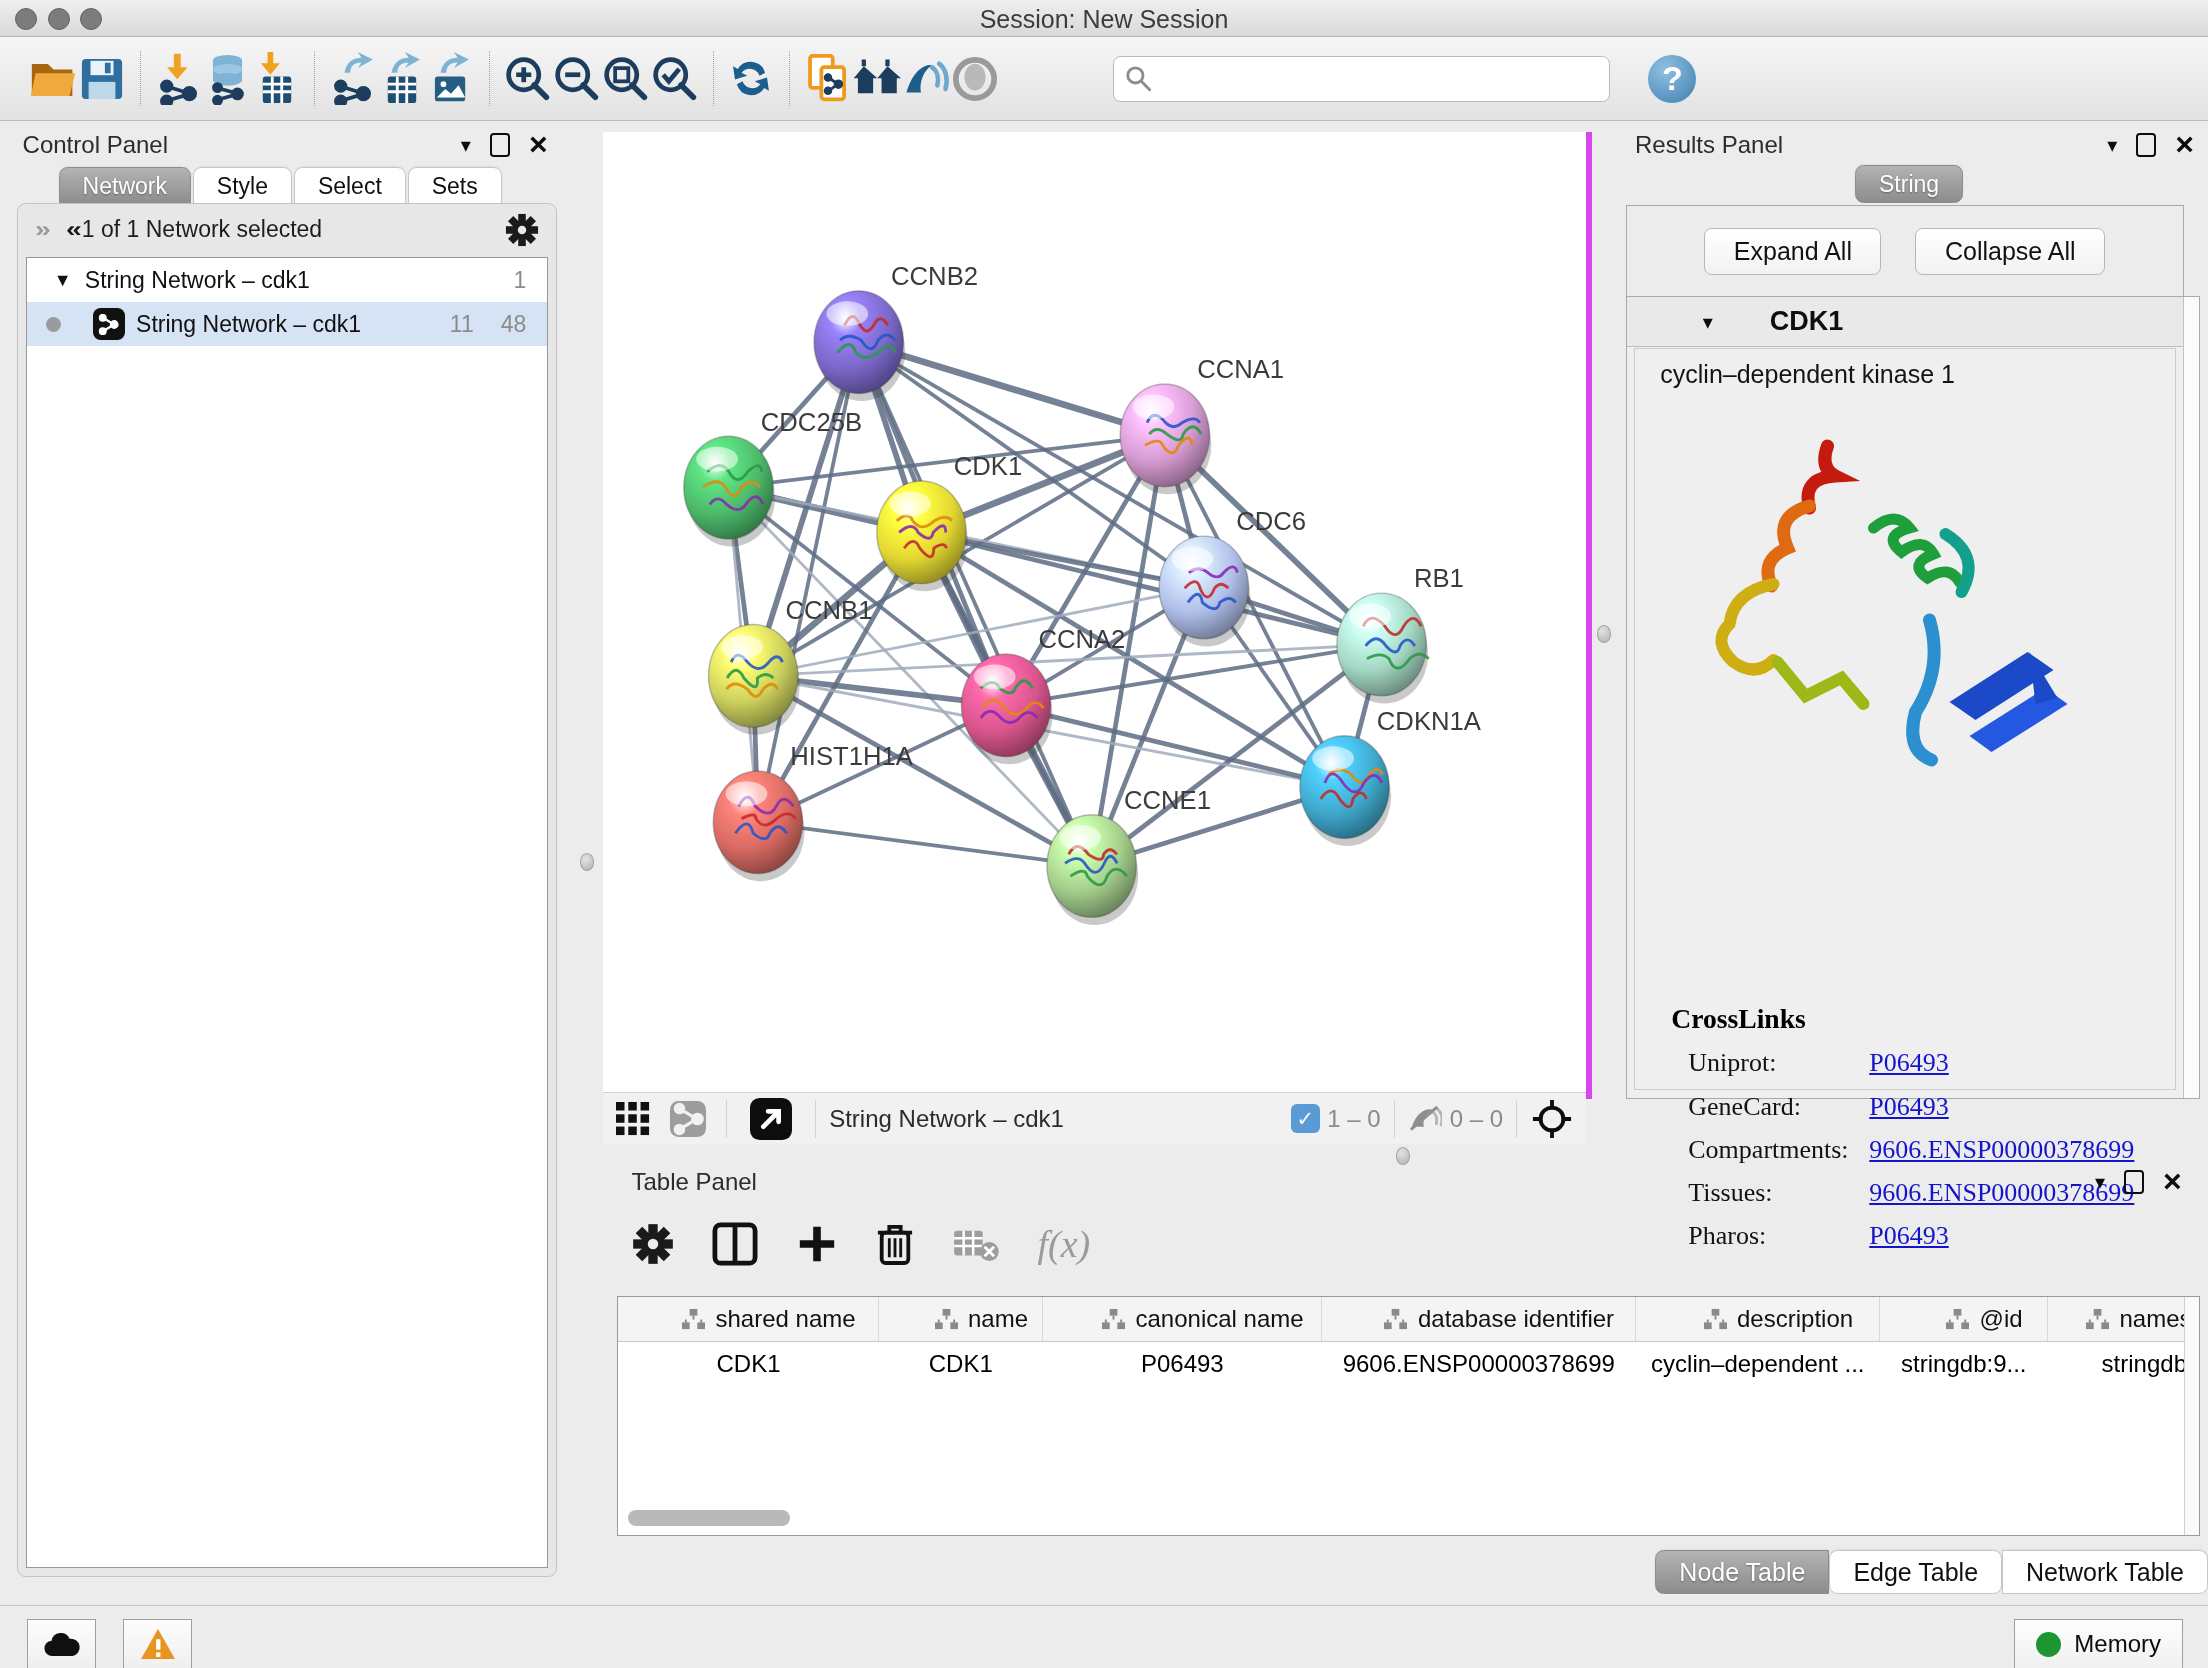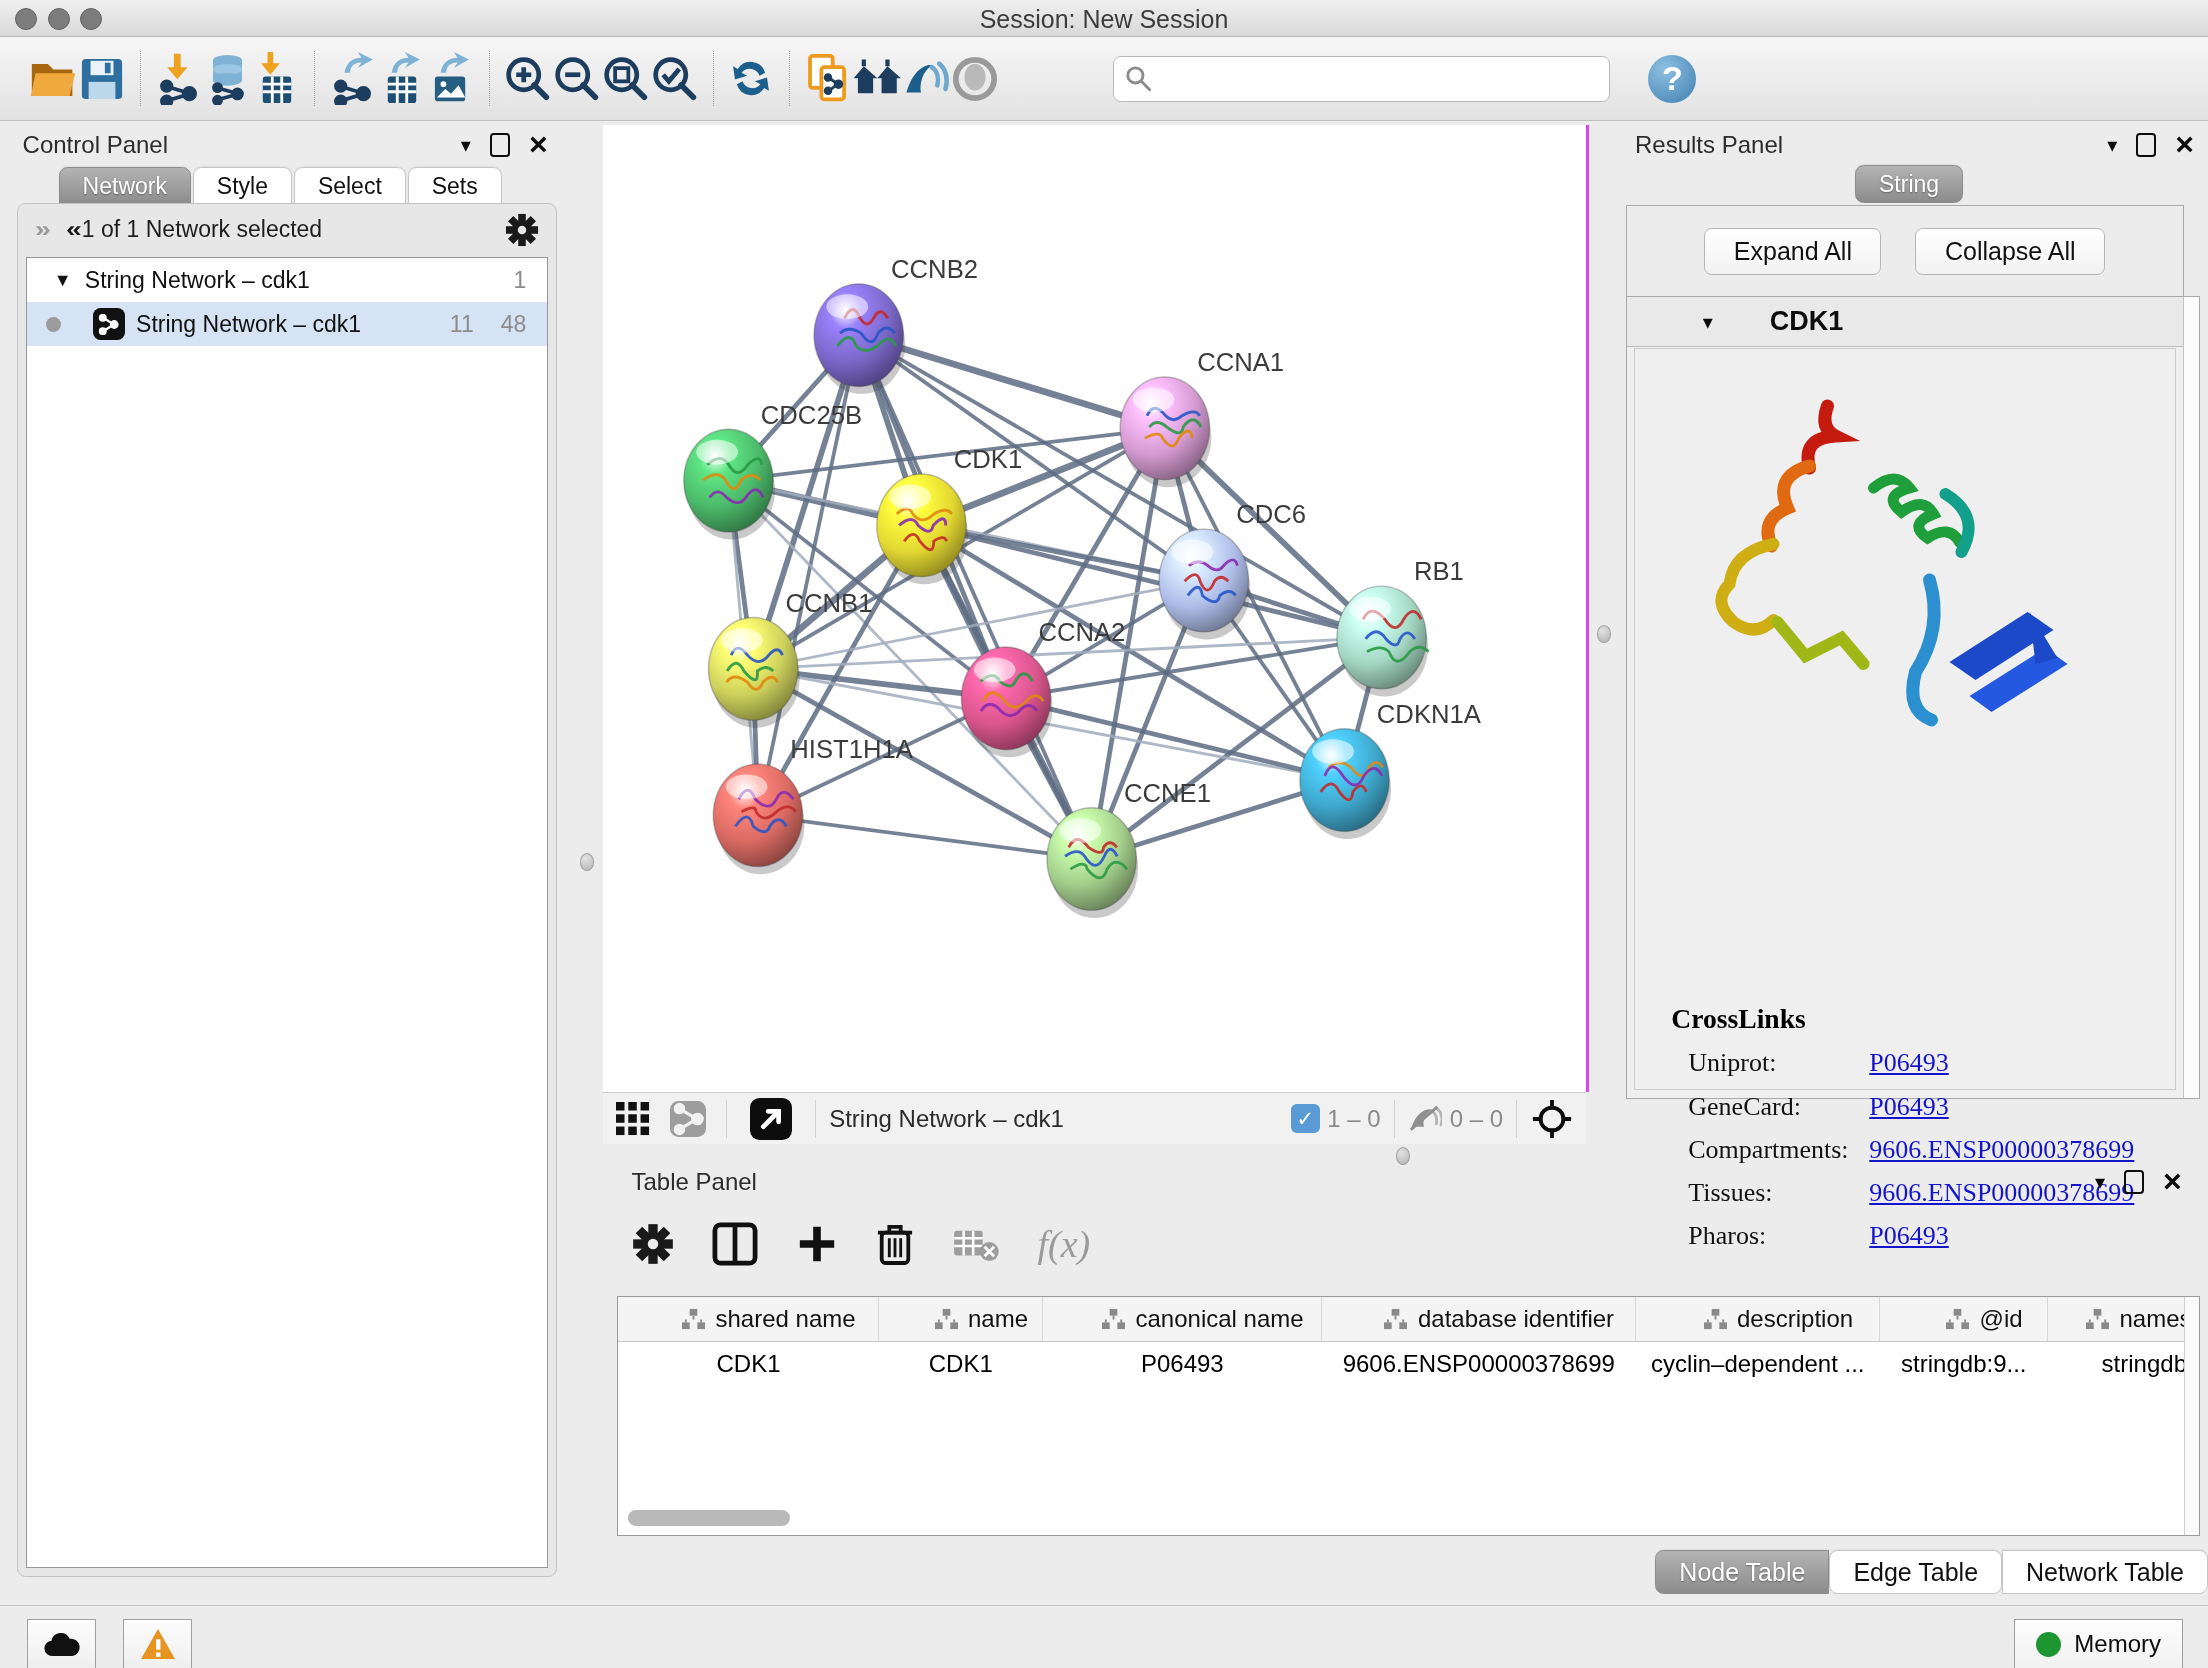--- a/index.html
+++ b/index.html
@@ -49,22 +49,22 @@
     border:1px solid #979797;}
   .tree-row{height:44px;display:flex;align-items:center;font-size:23px;color:#111;position:relative;}
   .tree-row .count{color:#8b8b8b;}
   #tree-child{background:#d6e3f4;}
   .share-badge{width:32px;height:32px;border-radius:7.6px;background:#111;display:flex;
     align-items:center;justify-content:center;margin-right:11.4px;}
   
   .split-dot{position:absolute;width:12.4px;height:16px;border-radius:50%;
     background:radial-gradient(circle at 35% 30%,#e3e3e3,#b2b2b2);border:1px solid #a0a0a0;}
   
-  #canvas{position:absolute;left:603px;top:125px;width:983px;height:967px;background:#fff;
-    border-right:3px solid #d946ef;}
+  #canvas{position:absolute;left:603px;top:132px;width:983px;height:967px;background:#fff;
+    border-right:6px solid #d946ef;}
   #canvas-status{position:absolute;left:603px;top:1092px;width:983px;height:51px;
     background:#f1f1f1;border-top:1px solid #cfcfcf;display:flex;align-items:center;font-size:24px;color:#8a8a8a;}
   #canvas-status .lbl{color:#2b2b2b;}
   .cs-sep{width:0;height:38px;border-left:1px solid #d2d2d2;margin:0 13.3px;}
   .checkbox{width:28.5px;height:28.5px;border-radius:5.7px;background:#5b9bd5;color:#fff;
     display:inline-flex;align-items:center;justify-content:center;font-size:21px;margin-right:7.6px;}
   
   #results-panel{position:absolute;left:1620px;top:125px;width:589px;height:1021px;}
   #rp-tab{position:absolute;left:235px;top:40px;}
   #rp-box1{position:absolute;left:5.7px;top:80px;width:556px;height:91px;background:#ececec;
@@ -626,20 +626,21 @@
     <div id="rp-box1">
       <button class="rp-btn">Expand All</button>
       <button class="rp-btn">Collapse All</button>
     </div>
     <div id="rp-box2">
       <div id="gene-header">
         <span class="tri" style="margin-left:76px">▾</span>
         <span id="gene-name">CDK1</span>
       </div>
       <div id="gene-content">
+        <div id="gene-desc">cyclin–dependent kinase 1</div>
         <svg width="409" height="380" viewBox="0 0 400 380" style="margin:17px 0 0 38px">
           <g fill="none" stroke-linecap="round">
             <path d="M150 40q-8 22 8 30-34 2-26 32" stroke="#c41b0e" stroke-width="13"></path>
             <path d="M132 100q-36 10-22 42-28 12-16 38" stroke="#df6a12" stroke-width="13"></path>
             <path d="M96 178q-40 8-44 40-18 18 4 38 22 16 40-2" stroke="#cfae13" stroke-width="12"></path>
             <path d="M100 256l28 34 36-18 22 26" stroke="#9fb817" stroke-width="12"></path>
             <path d="M196 122q22-18 36 0-28 8-8 24 22-16 32 2-26 10-6 24 22-14 32 4" stroke="#1f9e3c" stroke-width="11"></path>
             <path d="M268 128q36 22 16 58" stroke="#12a08a" stroke-width="12"></path>
             <path d="M252 214q14 48-14 92-10 38 16 48" stroke="#2b8fd0" stroke-width="13"></path>
           </g>

